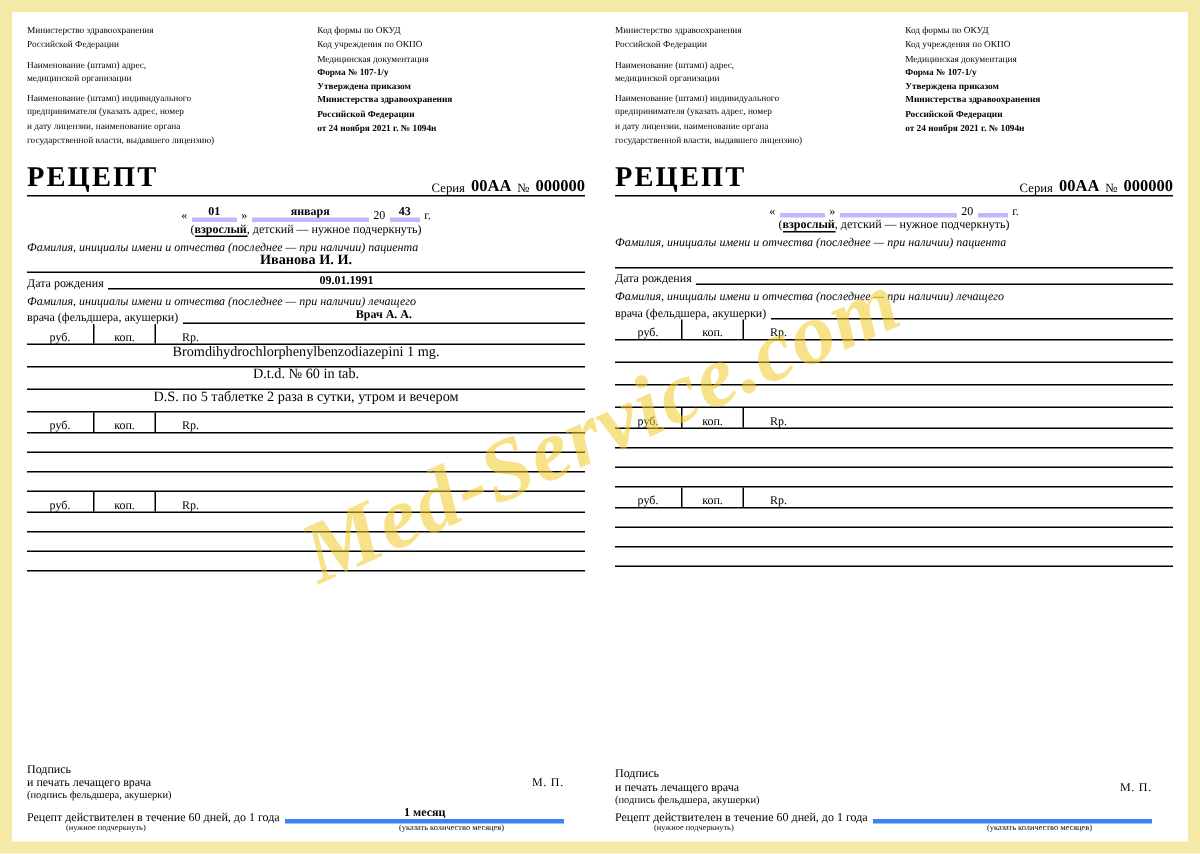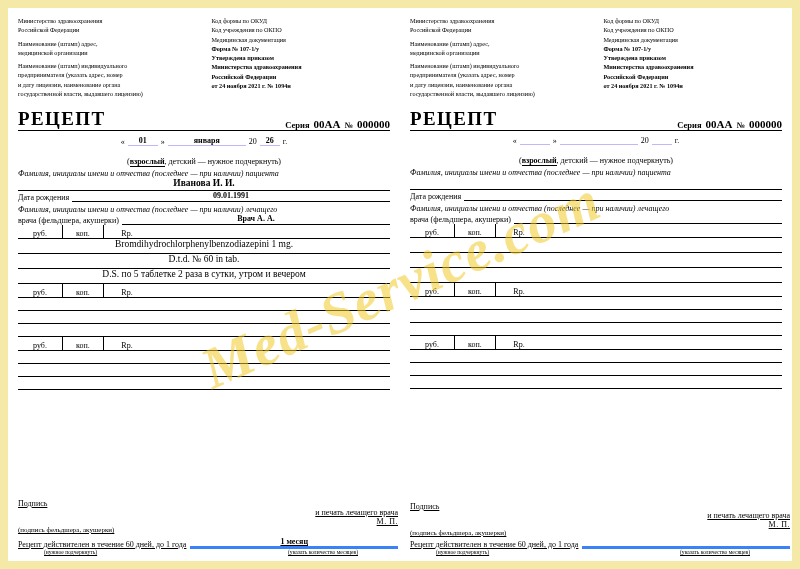--- a/index.html
+++ b/index.html
@@ -37,35 +37,35 @@
 
   
   .titlerow {
     display:flex; align-items:flex-end; justify-content:space-between;
     margin-top:6px;
     border-bottom:1.6px solid #000;
     padding-bottom:0;
   }
   .recept { font-size:19px; font-weight:bold; letter-spacing:1.4px; }
   .serie { font-size:8.5px; display:flex; align-items:flex-end; gap:4px; }
-  .serie .lbl { font-weight:bold; }
+  .serie .lbl { font-weight:normal; }
   .serie .val { font-weight:bold; font-size:11px; }
 
   
   .dateline {
     display:flex; justify-content:center; align-items:flex-end;
     font-size:8px; margin-top:5px; gap:3px;
   }
-  .u { border-bottom:1px solid #c4b5fd; display:inline-block; text-align:center; }
+  .u { border-bottom:3px solid #c4b5fd; display:inline-block; text-align:center; }
   .u.w30 { width:30px; }
   .u.w78 { width:78px; }
   .u.w20 { width:20px; }
   .u.bold { font-weight:bold; }
 
-  .centerline { text-align:center; font-size:8px; margin-top:11px; }
+  .centerline { text-align:center; font-size:8px; margin-top:0; }
   .centerline b { font-weight:bold; }
   .u-ins { border-bottom:1px solid #000; }
 
   .lbl-line { font-size:8px; margin-top:3px;font-style:italic; }
 
   .fillrow { display:flex; align-items:flex-end; font-size:8px; }
   .fill-label { white-space:nowrap; }
   .fill-rest { flex:1; border-bottom:1px solid #000; height:11px; margin-left:3px; text-align:center; font-weight:bold; }
 
   .blankline { border-bottom:1px solid #000; height:13px; }
@@ -80,22 +80,22 @@
   .rkr .c2 { width:40px; text-align:center; }
   .rkr .c3 { width:46px; text-align:center; }
   .rkr .rest { flex:1; }
 
   .rx-line {
     border-bottom:1px solid #000; height:14px;
     font-size:9.5px; text-align:center; padding-bottom:14px;
   }
 
   
-  .footer { position:absolute; left:10px; right:2px; bottom:6px; font-size:8px;text-decoration:underline; }
-  .footer .sig { display:flex; justify-content:space-between; align-items:flex-end;flex-direction:column; }
+  .footer { position:absolute; left:10px; right:24px; bottom:6px; font-size:8px; }
+  .footer .sig { display:flex; justify-content:space-between; align-items:flex-end; }
   .footer .mp { font-size:8px; font-weight:normal; letter-spacing:.5px; }
   .valid { display:flex; align-items:flex-end; font-size:8px; margin-top:3px; }
   .valid .txt { white-space:nowrap; }
   .valid .months { flex:1; border-bottom:3px solid #3b82f6; text-align:center; font-weight:bold; margin-left:4px; }
   .valid-sub { display:flex; justify-content:space-between; font-size:5.6px; }
   .valid-sub span:first-child { margin-left:26px; }
   .valid-sub span:last-child { width:150px; text-align:center; }
 
   
   .wm {
@@ -158,21 +158,21 @@
         <span class="val">000000</span>
       </div>
     </div>
 
     <div class="dateline">
       <span>«</span>
       <span class="u w30 bold">01</span>
       <span>»</span>
       <span class="u w78 bold">января</span>
       <span>20</span>
-      <span class="u w20 bold">26</span>
+      <span class="u w20 bold">43</span>
       <span>г.</span>
     </div>
 
     <div class="centerline">
       <span>(</span><b class="u-ins">взрослый</b><span>, детский — нужное подчеркнуть)</span>
     </div>
 
     <div class="lbl-line">Фамилия, инициалы имени и отчества (последнее — при наличии) пациента</div>
     <div class="blankline" style="text-align:center;font-weight:bold;font-size:9.5px;">Иванова И. И.</div>
 

